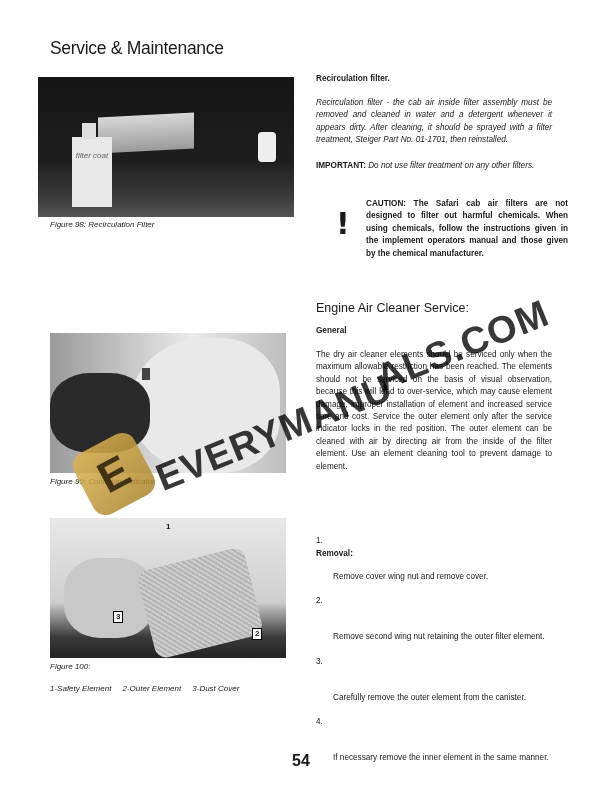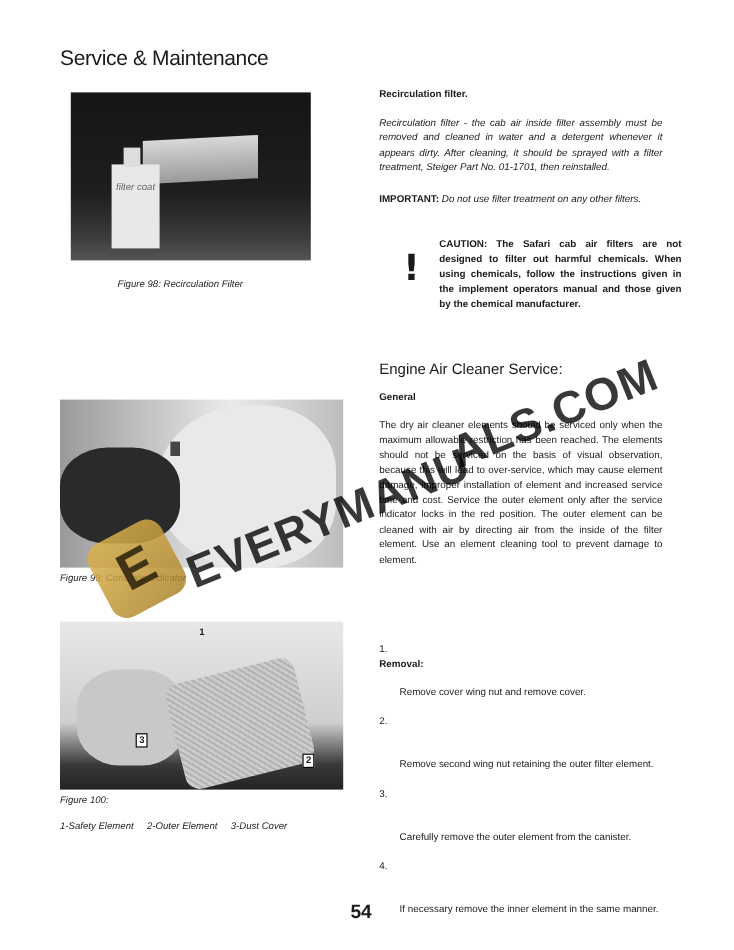--- a/index.html
+++ b/index.html
@@ -20,29 +20,29 @@
   .wm { font-family:"Liberation Sans", sans-serif; font-weight:bold; color:rgba(0,0,0,0.78); font-size:38px; transform-origin:left top; white-space:nowrap; letter-spacing:1px; }
   .e-logo { width:68px; height:68px; border-radius:14px; background:linear-gradient(160deg, rgba(222,180,80,0.85), rgba(170,130,40,0.85)); transform:rotate(-28deg); display:flex; align-items:center; justify-content:center; }
   .page-num { left:292px; top:752px; font-size:16px; font-weight:bold; }
   .callout { background:#fff; border:1px solid #000; font-size:8px; font-weight:bold; padding:0 2px; line-height:10px; }
 </style>
 </head>
 <body>
 
 <div class="abs page-title">Service &amp; Maintenance</div>
 
-<div class="abs photo" style="left:59px;top:77px;width:200px;height:140px;background:linear-gradient(180deg,#151515 0%,#1e1e1e 60%,#3a3a3a 85%,#555 100%);">
+<div class="abs photo" style="left:38px;top:77px;width:256px;height:140px;background:linear-gradient(180deg,#151515 0%,#1e1e1e 60%,#3a3a3a 85%,#555 100%);">
   <div class="abs" style="left:60px;top:38px;width:96px;height:36px;background:linear-gradient(180deg,#d8d8d8,#9a9a9a);transform:skewY(-3deg);"></div>
   <div class="abs" style="left:34px;top:60px;width:40px;height:70px;background:#e8e8e8;">
     <div style="font-size:8px;font-style:italic;color:#666;text-align:center;margin-top:14px;line-height:9px;">filter coat</div>
   </div>
   <div class="abs" style="left:44px;top:46px;width:14px;height:16px;background:#ddd;"></div>
   <div class="abs" style="left:220px;top:55px;width:18px;height:30px;background:#eee;border-radius:4px;"></div>
 </div>
-<div class="abs caption" style="left:50px;top:232px;margin-left:48px;">Figure 98:  Recirculation Filter</div>
+<div class="abs caption" style="left:50px;top:220px;">Figure 98:  Recirculation Filter</div>
 
 <div class="abs photo" style="left:50px;top:333px;width:236px;height:140px;background:linear-gradient(90deg,#9a9a9a 0%,#cfcfcf 40%,#eaeaea 60%,#bdbdbd 100%);">
   <div class="abs" style="left:80px;top:5px;width:150px;height:135px;border-radius:50% 40% 40% 50%;background:#e9e9e9;"></div>
   <div class="abs" style="left:0;top:40px;width:100px;height:80px;border-radius:40%;background:#2a2a2a;"></div>
   <div class="abs" style="left:92px;top:35px;width:8px;height:12px;background:#444;"></div>
 </div>
 <div class="abs caption" style="left:50px;top:477px;">Figure 99:  Condition Indicator</div>
 
 <div class="abs photo" style="left:50px;top:518px;width:236px;height:140px;background:linear-gradient(180deg,#e8e8e8 0%,#cfcfcf 60%,#3a3a3a 85%,#222 100%);">
   <div class="abs" style="left:14px;top:40px;width:90px;height:80px;border-radius:40%;background:#c8c8c8;"></div>

